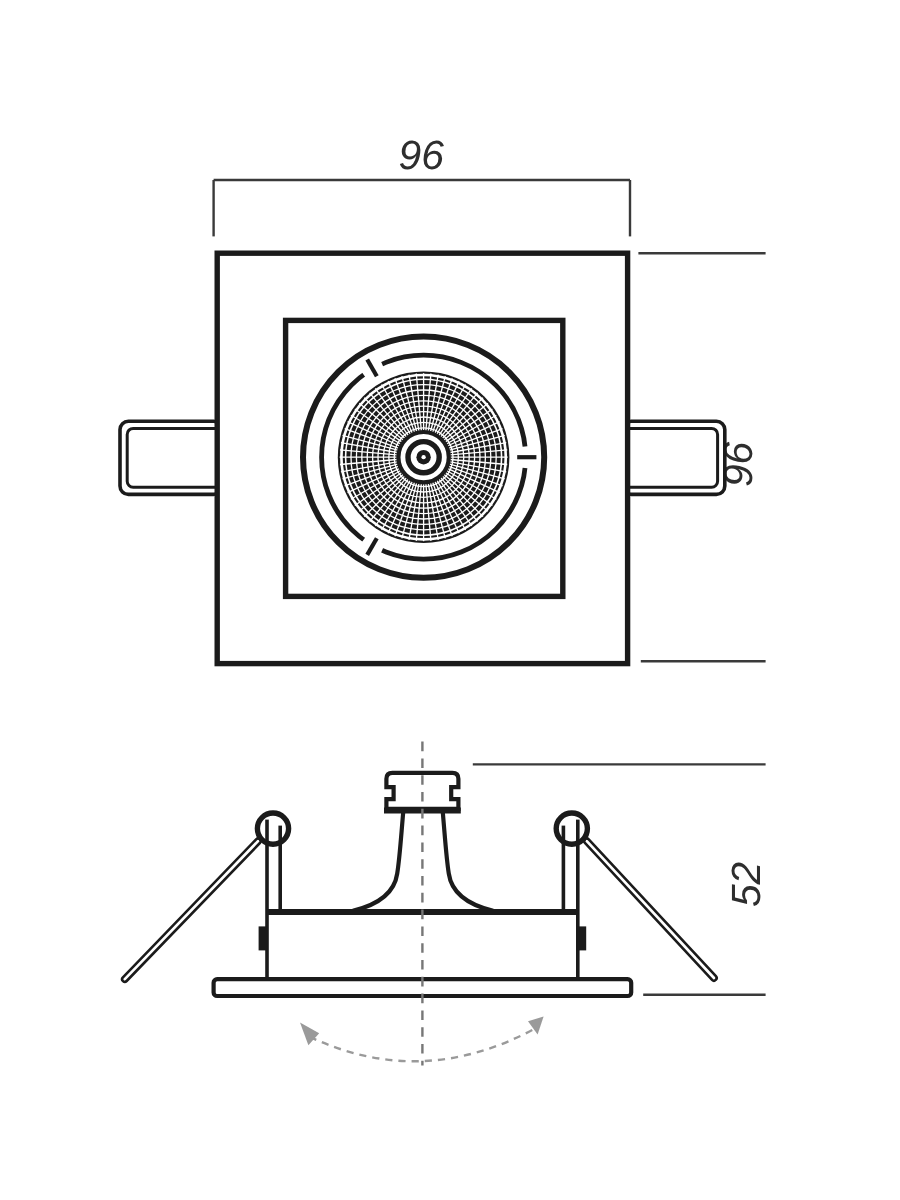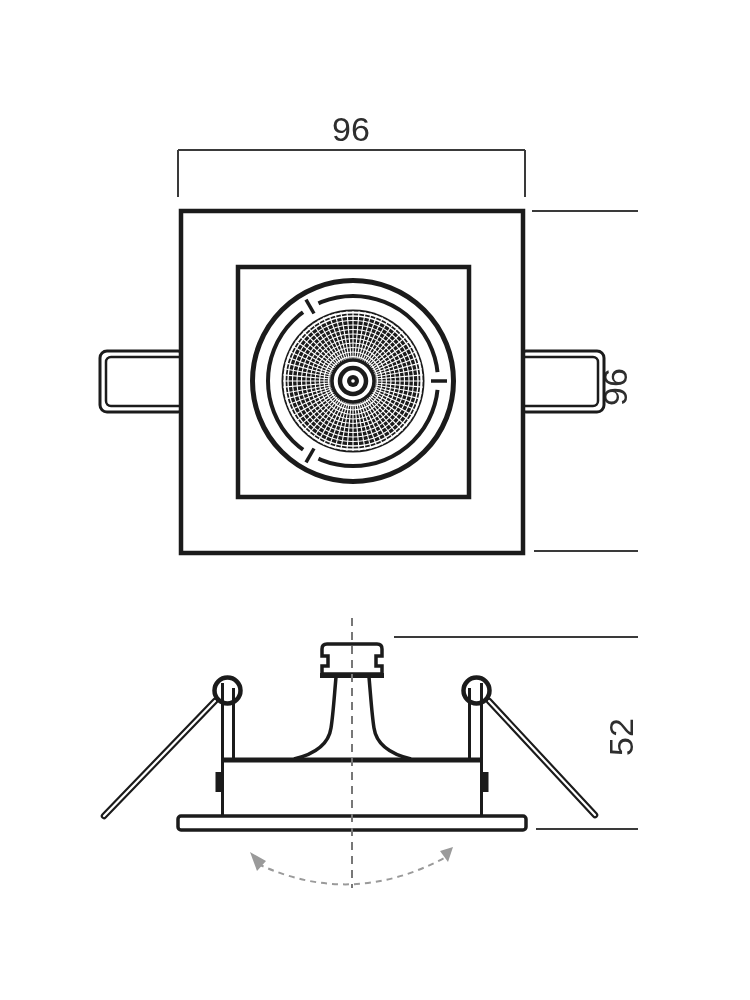--- a/index.html
+++ b/index.html
@@ -2,20 +2,21 @@
 <html><head>
 <meta charset="utf-8">
 <style>
   html,body{margin:0;padding:0;background:#ffffff;}
   #canvas{
     position:relative;
     width:638px;height:1000px;
     background:#ffffff;
     font-family:"Liberation Sans", sans-serif;
     overflow:hidden;
+    font-style:italic;
   }
   svg{display:block;}
   .dim-text{
     font-family:"Liberation Sans", sans-serif;
     font-size:34px;
     fill:#2e2e2e;
     font-weight:400;
   }
 </style>
 </head>

